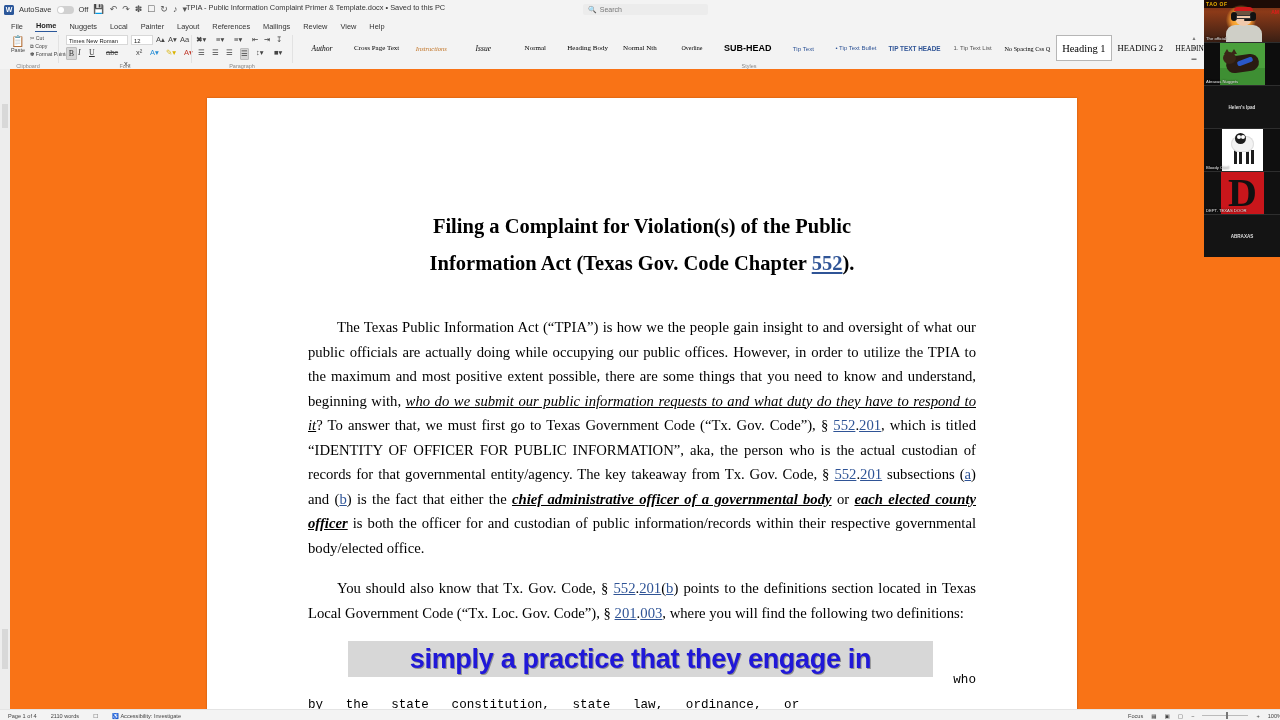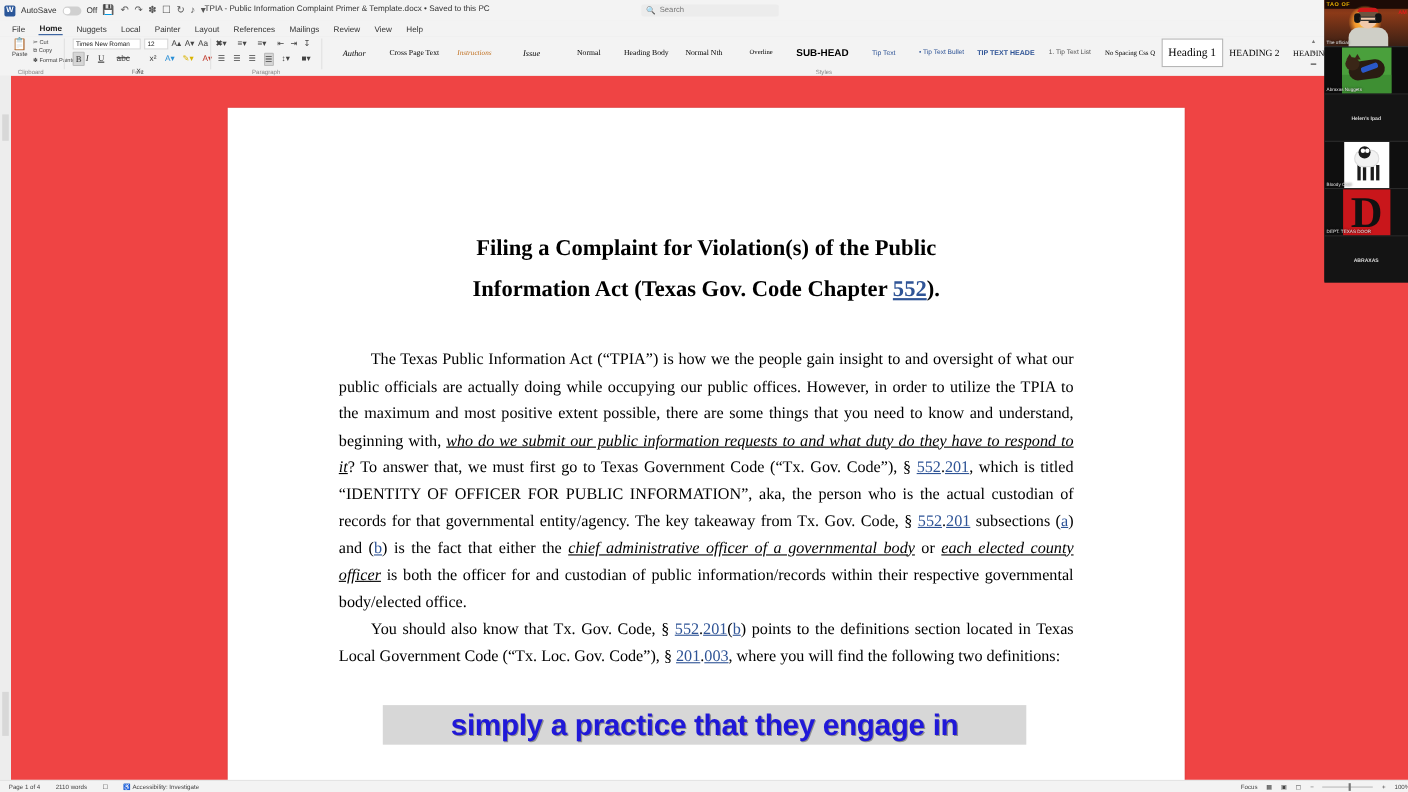--- a/index.html
+++ b/index.html
@@ -91,41 +91,41 @@
     text-align:center;white-space:nowrap;border:1px solid transparent;box-sizing:border-box;
   }
   .stile.sel{border:1px solid #b6b6b6;background:#fff;}
   .gallery-scroll{position:absolute;right:4px;top:2px;width:8px;height:26px;display:flex;flex-direction:column;justify-content:space-between;align-items:center;font-size:5px;color:#777;}
 
   
   .vruler{position:absolute;left:0;top:69px;width:10px;height:640px;background:#ededed;border-right:1px solid #e2e2e2;}
   .vruler .seg{position:absolute;left:2px;width:6px;background:#d8d8d8;}
 
   
-  .canvas{position:absolute;left:10px;top:69px;width:1270px;height:640px;background:#ef4444;overflow:hidden;}
+  .canvas{position:absolute;left:10px;top:69px;width:1270px;height:640px;background:#f97316;overflow:hidden;}
   .page{
     position:absolute;left:197px;top:29px;width:870px;height:620px;background:#fff;
     box-shadow:0 0 2px rgba(0,0,0,.25);
   }
   .doc{
     position:absolute;left:101px;top:110px;width:668px;
     font-family:"Liberation Serif", serif;color:#000;
   }
   h1.doc-title{
     margin:0 0 34px 0;text-align:center;font-size:20.5px;font-weight:bold;line-height:36.5px;
     letter-spacing:0px;
   }
   p.para{
     margin:0 0 0 0;font-size:14.7px;line-height:24.5px;text-align:justify;text-indent:29px;
     hyphens:none;
   }
-  p.para + p.para{margin-top:0px;}
+  p.para + p.para{margin-top:16px;}
   a.lnk{color:#2f5496;text-decoration:underline;}
   .ital-u{font-style:italic;text-decoration:underline;}
-  .bold-ital-u{font-weight:normal;font-style:italic;text-decoration:underline;}
+  .bold-ital-u{font-weight:bold;font-style:italic;text-decoration:underline;}
   .ital{}
 
   
   .mono-block{
     position:absolute;left:101px;top:570px;width:668px;
     font-family:"Liberation Mono", monospace;font-size:12.6px;line-height:24.5px;
     color:#000;text-align:justify;white-space:pre;
   }
 
   
@@ -378,20 +378,21 @@
         <h1 class="doc-title">
           <span>Filing a Complaint for Violation(s) of the Public</span><br>
           <span>Information Act (Texas Gov. Code Chapter </span><a class="lnk" href="#">552</a><span>).</span>
         </h1>
 
         <p class="para"><span>The Texas Public Information Act (“TPIA”) is how we the people gain insight to and oversight of what our public officials are actually doing while occupying our public offices. However, in order to utilize the TPIA to the maximum and most positive extent possible, there are some things that you need to know and understand, beginning with, </span><span class="ital-u">who do we submit our public information requests to and what duty do they have to respond to it</span><span>? To answer that, we must first go to Texas Government Code (“Tx. Gov. Code”), § </span><a class="lnk" href="#">552</a><span>.</span><a class="lnk" href="#">201</a><span>, which is titled “IDENTITY OF OFFICER FOR PUBLIC INFORMATION”, </span><span class="ital">aka</span><span>, the person who is the actual custodian of records for that governmental entity/agency. The key takeaway from Tx. Gov. Code, § </span><a class="lnk" href="#">552</a><span>.</span><a class="lnk" href="#">201</a><span> subsections (</span><a class="lnk" href="#">a</a><span>) and (</span><a class="lnk" href="#">b</a><span>) is the fact that either the </span><span class="bold-ital-u">chief administrative officer of a governmental body</span><span> or </span><span class="bold-ital-u">each elected county officer</span><span> is both the officer for and custodian of public information/records within their respective governmental body/elected office.</span></p>
 
         <p class="para"><span>You should also know that Tx. Gov. Code, § </span><a class="lnk" href="#">552</a><span>.</span><a class="lnk" href="#">201</a><span>(</span><a class="lnk" href="#">b</a><span>) points to the definitions section located in Texas Local Government Code (“Tx. Loc. Gov. Code”), § </span><a class="lnk" href="#">201</a><span>.</span><a class="lnk" href="#">003</a><span>, where you will find the following two definitions:</span></p>
       </div>
 
+      <div class="mono-block"><span style="display:block;text-align:right;">who</span><span style="display:block;">by   the   state   constitution,   state   law,   ordinance,   or</span></div>
     </div>
   </div>
 
   <div class="caption">
     <span>simply a practice that they engage in</span>
   </div>
 
   <div class="vpanel">
 
     <div class="vtile cam">

